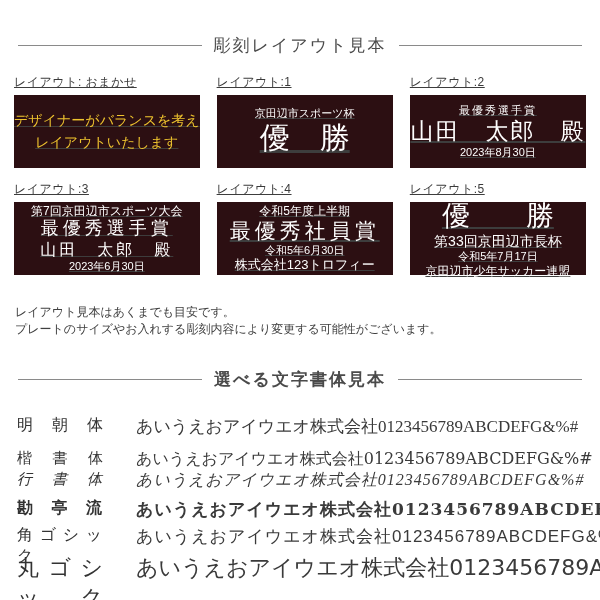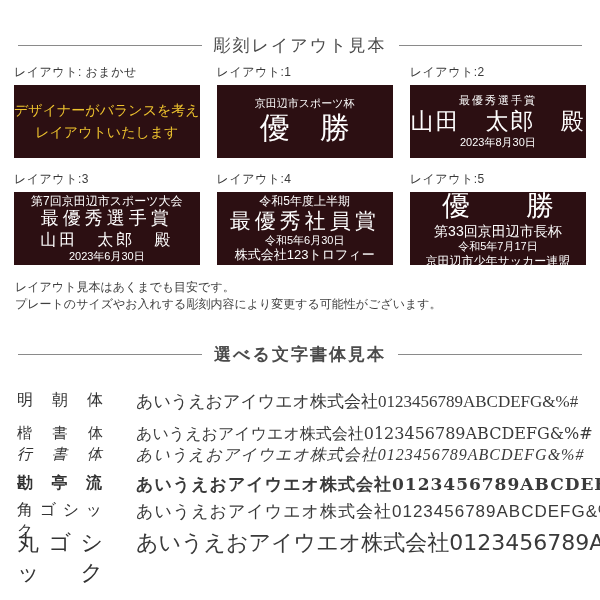--- a/index.html
+++ b/index.html
@@ -10,34 +10,34 @@
   }
   
   .sec-header{display:flex;align-items:center;gap:12px;padding:0 18px;}
   .sec-header .hline{flex:1;height:1px;background:#8a8a8a;}
   .sec-title{font-size:17px;color:#4a4a4a;letter-spacing:2px;white-space:nowrap;}
   #header1{margin-top:34px;}
   #header2{margin-top:30px;font-weight:bold;}
 
   
   .grid{display:grid;grid-template-columns:repeat(3,1fr);column-gap:17px;row-gap:13px;
-        padding:0 14px;margin-top:7px;}
+        padding:0 14px;margin-top:17px;text-decoration:underline;}
   .card .label{font-size:12px;color:#3a3a3a;margin-bottom:4px;letter-spacing:0.5px;}
   .plate{height:73px;background:#2c0f12;color:#fefefe;display:flex;flex-direction:column;
          align-items:center;justify-content:center;text-align:center;}
   .plate .ln{line-height:1.22;white-space:nowrap;}
   .omakase .ln{color:#eec32e;font-size:14px;line-height:1.55;}
   .s11{font-size:11px;} .s12{font-size:12px;} .s13{font-size:13px;text-align:center;}
   .s14{font-size:14px;} .s15{font-size:11px;} .s16{font-size:16px;}
   .s18{font-size:18px;} .s21{font-size:21px;} .s23{font-size:23px;}
   .s28{font-size:28px;} .s30{font-size:30px;}
   .ls2{letter-spacing:2px;} .ls3{letter-spacing:3px;} .ls4{letter-spacing:4px;}
 
   
-  .note{padding:0 15px;margin-top:14px;font-size:12px;line-height:17px;color:#404040;}
+  .note{padding:0 15px;margin-top:29px;font-size:12px;line-height:17px;color:#404040;}
 
   
   .fonts-table{padding:0 17px;margin-top:24px;}
   .frow{display:flex;align-items:flex-start;height:27.5px;}
   .fname{width:86px;flex:none;text-align:justify;text-align-last:justify;font-size:16px;color:#333;}
   .fsample{margin-left:33px;font-size:17px;white-space:nowrap;color:#3a3a3a;}
   .f-mincho{font-family:"Liberation Serif","DejaVu Serif",serif;}
   .f-kaisho{font-family:"DejaVu Serif","Liberation Serif",serif;font-size:16px;margin-top:6px;}
   .f-gyosho{font-family:"Liberation Serif","DejaVu Serif",serif;font-style:italic;font-size:16px;letter-spacing:1px;}
   .f-kantei{font-family:"DejaVu Serif","Liberation Serif",serif;font-weight:bold;letter-spacing:1px;}

